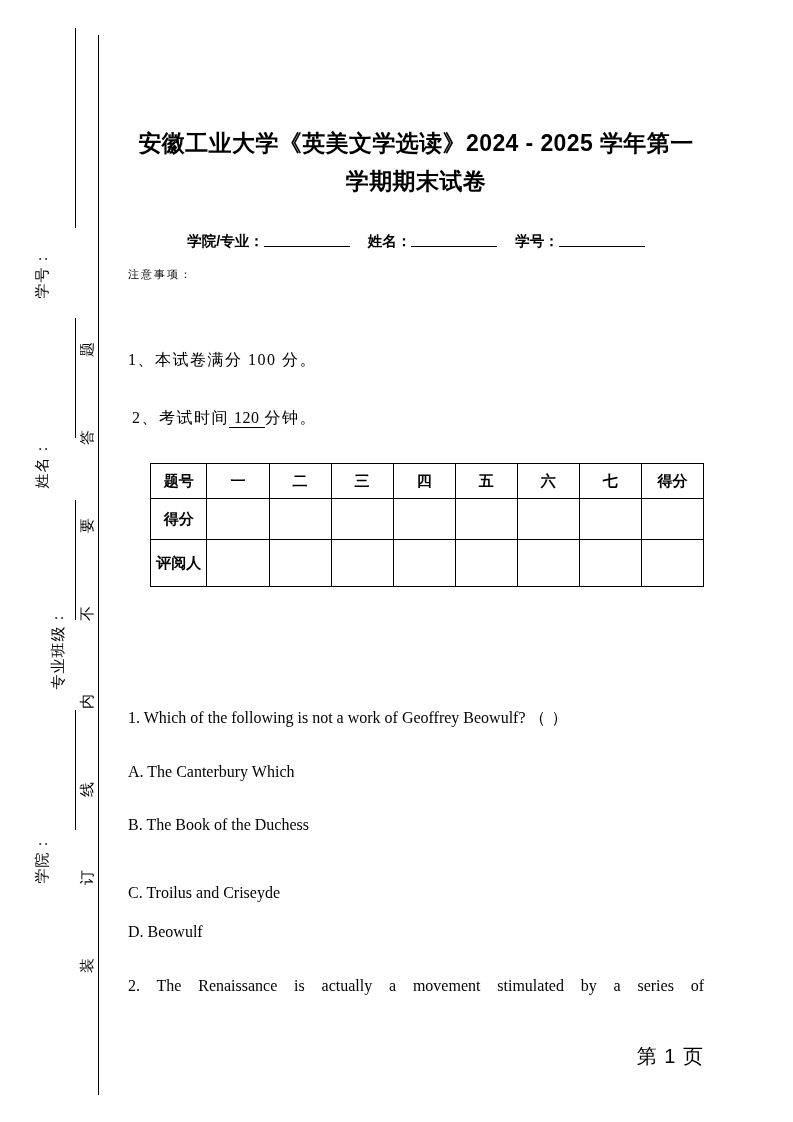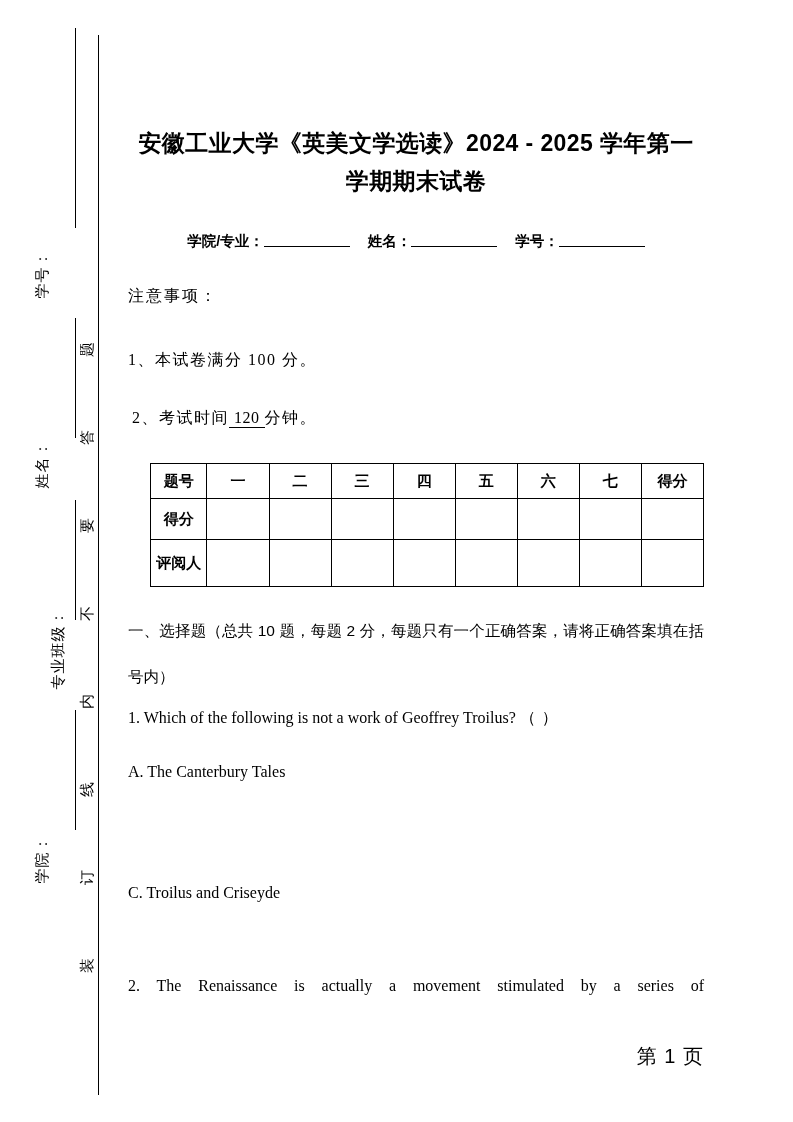--- a/index.html
+++ b/index.html
@@ -117,22 +117,22 @@
     display: inline-block;
     border-bottom: 1.4px solid #000;
     width: 86px;
     vertical-align: -1px;
   }
   .id-gap { display: inline-block; width: 18px; }
 
   .notice-head {
     position: absolute;
     left: 0;
-    top: 286px;
-    font-size: 16px;
+    top: 267px;
+    font-size: 11px;
     letter-spacing: 2px;
   }
   .notice-1 {
     position: absolute;
     left: 0;
     top: 350px;
     font-size: 16px;
     letter-spacing: 1.5px;
   }
   .notice-2 {
@@ -297,30 +297,31 @@
         <td></td>
         <td></td>
         <td></td>
         <td></td>
         <td></td>
         <td></td>
       </tr>
     </tbody>
       </table>
 
-    <div class="sec-head">一、选择题（总共 10 题，每题 2 分，每题只有一个正确答案，请将正确答案填在括号内）</div>
 
     <div class="q q1">
       <span>1.</span>
-      <span>Which of the following is not a work of Geoffrey Troilus?</span>
+      <span>Which of the following is not a work of Geoffrey Beowulf?</span>
       <span class="paren">（    ）</span>
     </div>
 
-    <div class="q opt-a">A. The Canterbury Tales</div>
+    <div class="q opt-a">A. The Canterbury Which</div>
+    <div class="q opt-b">B. The Book of the Duchess</div>
     <div class="q opt-c">C. Troilus and Criseyde</div>
+    <div class="q opt-d">D. Beowulf</div>
 
     <div class="q q2 q-justify">
       <span>2.</span>
       <span>The Renaissance is actually a movement stimulated by a series of</span>
     </div>
 
     <div class="footer">第 1 页</div>
   </div>
 </div>
 

